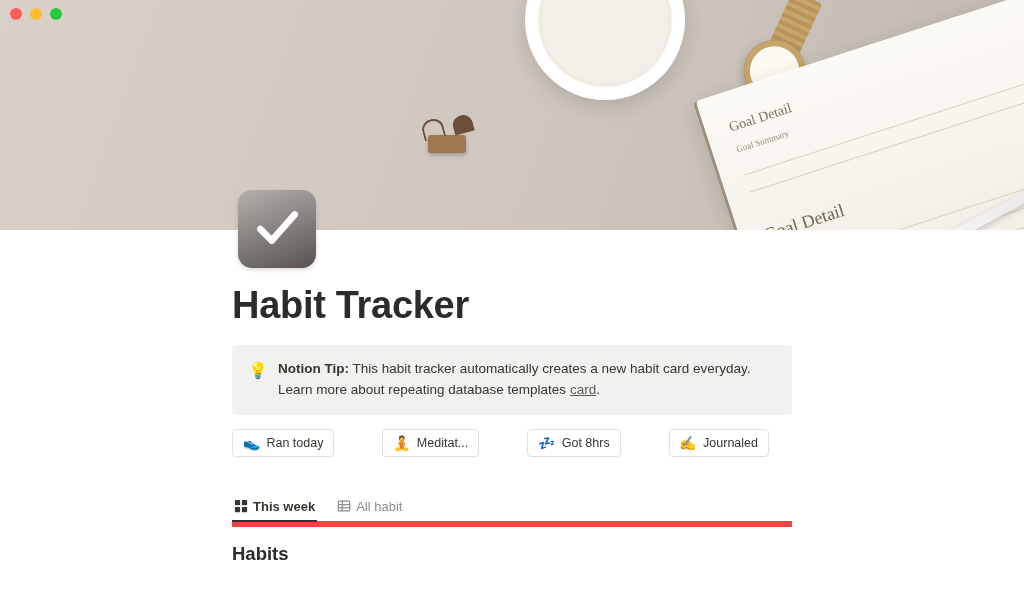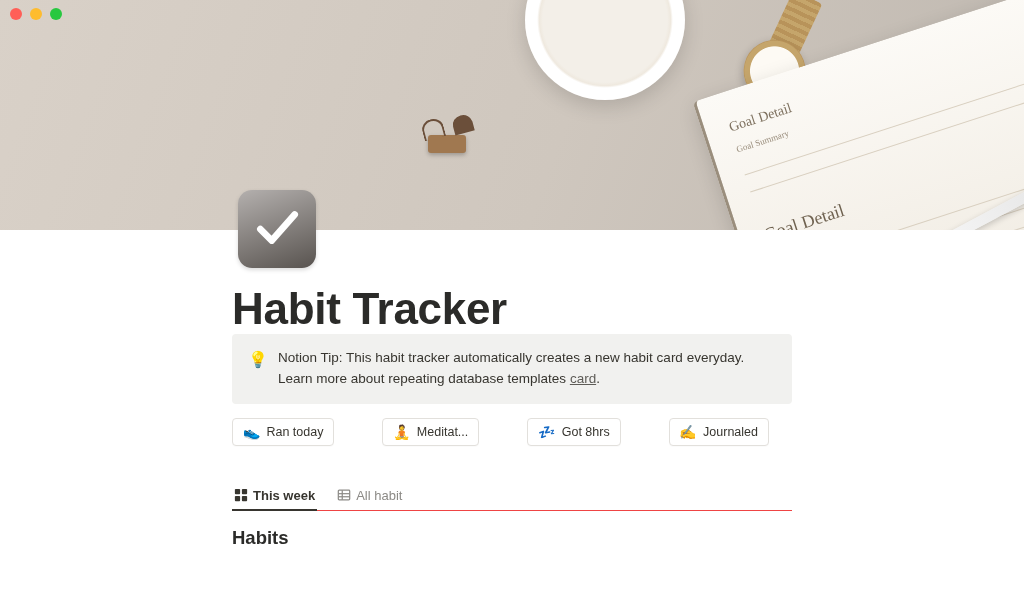--- a/index.html
+++ b/index.html
@@ -171,40 +171,41 @@
       box-shadow: 0 2px 4px rgba(0,0,0,0.15);
     }
     .page-icon svg { width: 50px; height: 50px; }
 
     .content {
       max-width: 560px;
       margin: 0 auto;
       padding-top: 54px;
     }
     .page-title {
-      font-size: 44px;
+      font-size: 38px;
       font-weight: 700;
       color: #2b2b29;
+      margin-bottom: 18px;
       letter-spacing: -0.3px;
     }
     .callout {
       background: #f1f1ef;
       padding: 14px 16px;
       border-radius: 4px;
       display: flex;
       gap: 10px;
       font-size: 13.5px;
       line-height: 1.55;
       color: #37352f;
     }
     .callout-icon {
       flex: 0 0 auto;
       font-size: 16px;
     }
-    .callout-text .tip-label { font-weight: 400; }
+    .callout-text .tip-label { font-weight: 700; }
     .callout-text .link {
       text-decoration: underline;
       color: #5e5c57;
       cursor: pointer;
     }
 
     .hint {
       margin-top: 28px;
       font-size: 13.5px;
       color: #5e5c57;
@@ -230,21 +231,21 @@
       min-width: 88px;
       white-space: nowrap;
       box-shadow: 0 1px 1px rgba(0,0,0,0.02);
     }
     .habit-btn .emoji { font-size: 14px; }
 
     .db-tabs {
       margin-top: 38px;
       display: flex;
       gap: 18px;
-      border-bottom: 1px solid #ef4444;
+      border-bottom: 6px solid #ef4444;
       font-size: 13px;
     }
     .db-tab {
       display: inline-flex;
       align-items: center;
       gap: 5px;
       padding: 4px 2px 7px 2px;
       color: #8c8a86;
       cursor: pointer;
       position: relative;

